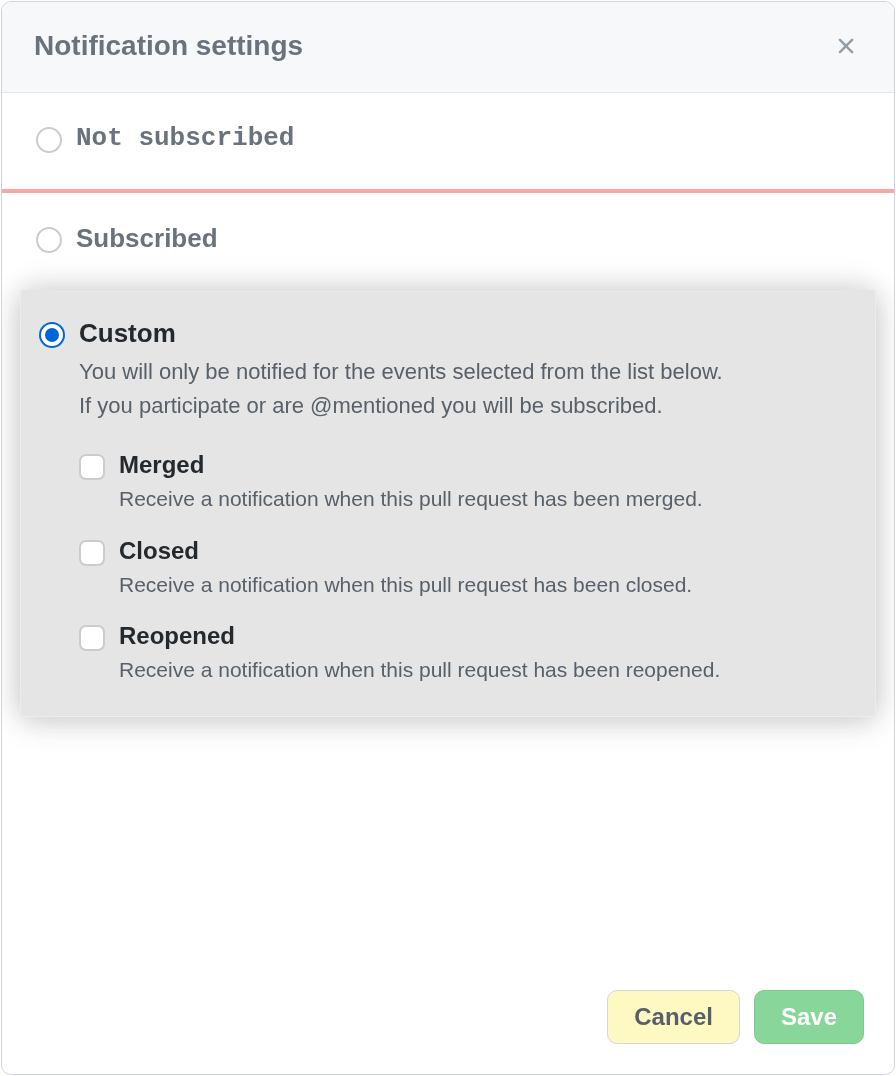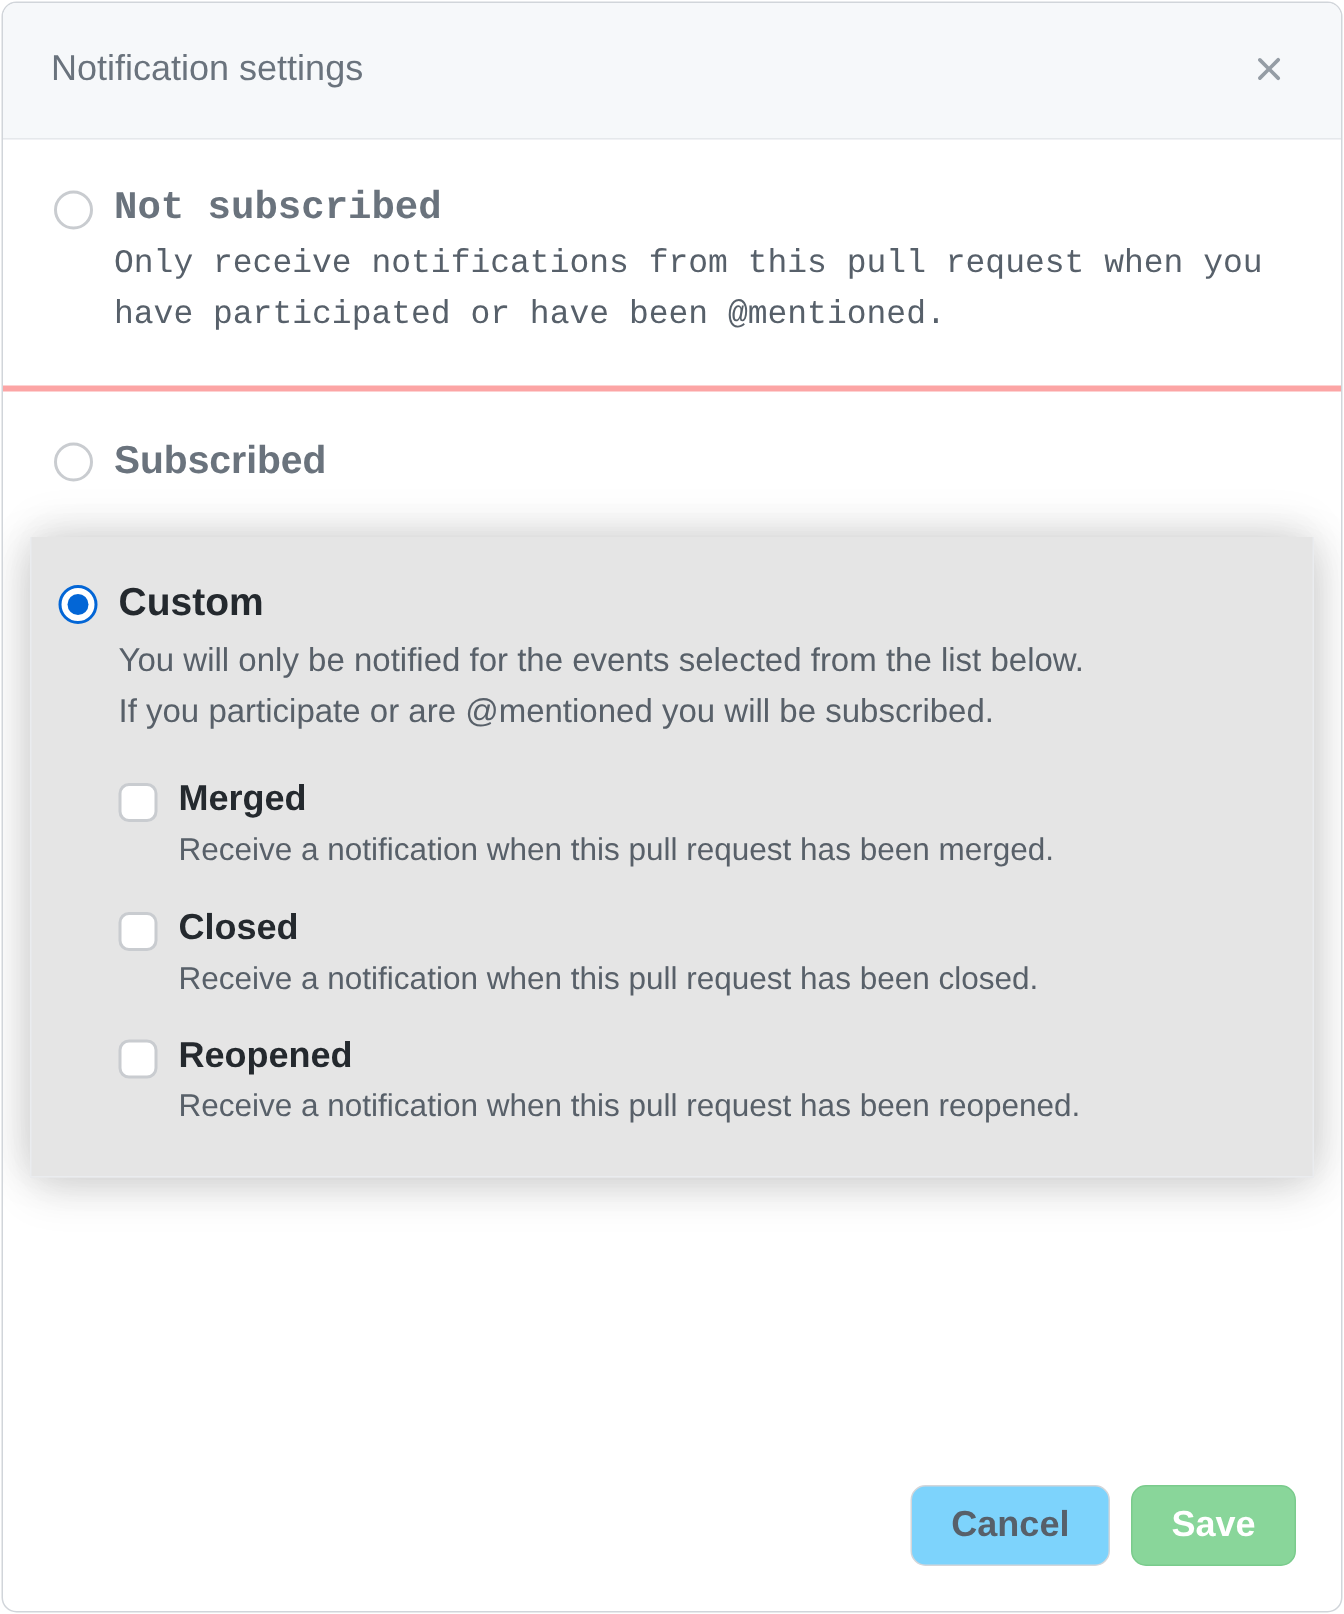--- a/index.html
+++ b/index.html
@@ -23,22 +23,22 @@
   }
   .dialog-header {
     background: #f6f8fa;
     border-bottom: 1px solid #e5e8eb;
     padding: 28px 32px 30px 32px;
     display: flex;
     align-items: center;
     justify-content: space-between;
   }
   .dialog-title {
-    font-size: 24px;
-    font-weight: 400;
+    font-size: 28px;
+    font-weight: 700;
     color: #6a737d;
   }
   .close-btn {
     width: 32px; height: 32px;
     display: flex; align-items: center; justify-content: center;
     color: #959da5;
     cursor: pointer;
     background: none; border: none; padding: 0;
   }
   .close-btn svg { width: 26px; height: 26px; }
@@ -145,21 +145,21 @@
   .btn {
     font-size: 24px;
     font-weight: 600;
     padding: 14px 26px;
     border-radius: 10px;
     cursor: pointer;
     border: 1px solid transparent;
     line-height: 1;
   }
   .btn-cancel {
-    background: #7dd3fc;
+    background: #fef9c3;
     border-color: #d3d6da;
     color: #57606a;
   }
   .btn-save {
     background: #89d69a;
     border-color: #7acb8c;
     color: #ffffff;
   }
 </style>
 </head>
@@ -175,21 +175,20 @@
       </svg>
     </button>
   </div>
 
   <div class="options">
 
     <label class="option faded">
       <span class="radio"></span>
       <span class="opt-body">
         <div class="opt-title">Not subscribed</div>
-        <div class="opt-desc">Only receive notifications from this pull request when you have participated or have been @mentioned.</div>
       </span>
     </label>
 
     <label class="option faded">
       <span class="radio"></span>
       <span class="opt-body">
         <div class="opt-title">Subscribed</div>
       </span>
     </label>
 

